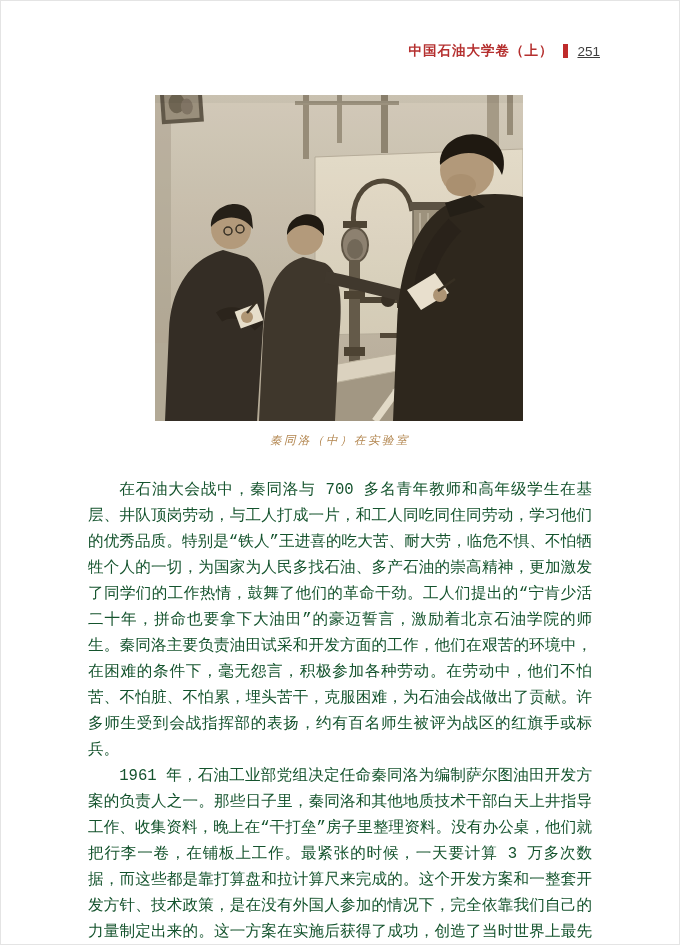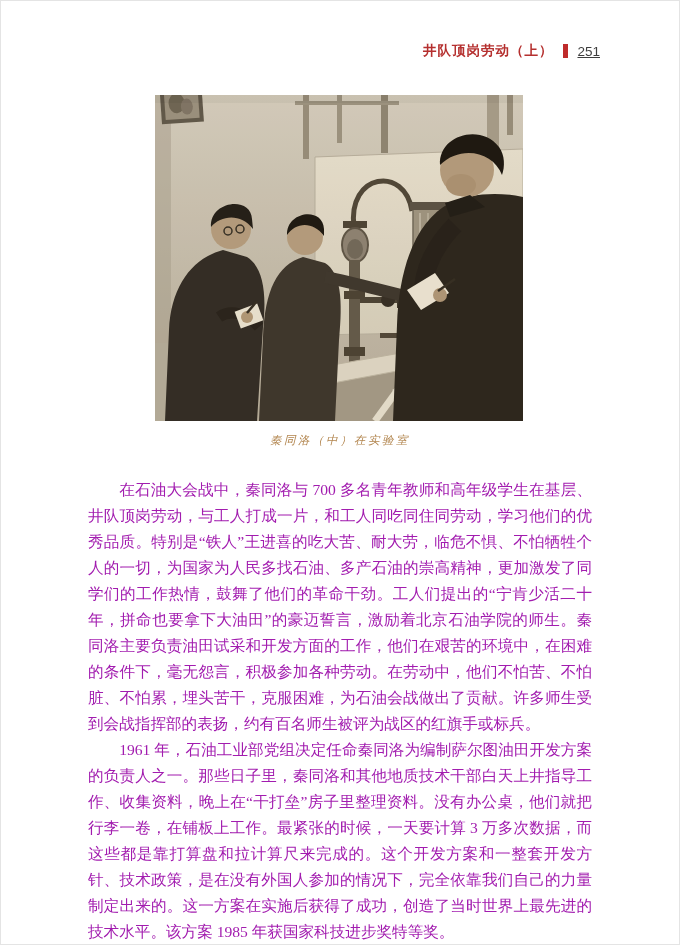--- a/index.html
+++ b/index.html
@@ -29,30 +29,30 @@
   .figure{position:absolute;top:95px;left:155px;width:368px;height:326px;}
   .figure svg{display:block;width:368px;height:326px;}
   .caption{
     position:absolute;top:433px;left:0;width:680px;text-align:center;
     color:#b2854e;font-size:11.5px;letter-spacing:2.5px;font-style:italic;
   }
   
   .body-text{position:absolute;top:477px;left:88px;width:504px;}
   .body-text p{
     margin:0;text-indent:2em;text-align:justify;
-    font-size:15.6px;line-height:26px;color:#a21caf;
+    font-size:15.6px;line-height:26px;color:#14532d;font-family:Liberation Mono, monospace;
   }
 </style>
 </head>
 <body>
 
 <div class="page">
 
   <div class="header">
-    <span class="header-title">井队顶岗劳动（上）</span>
+    <span class="header-title">中国石油大学卷（上）</span>
     <span class="header-bar"></span>
     <span class="header-page">251</span>
   </div>
 
   <div class="figure">
     <svg viewBox="0 0 368 326" xmlns="http://www.w3.org/2000/svg">
       <defs>
         <linearGradient id="wallGrad" x1="0" y1="0" x2="0" y2="1">
           <stop offset="0" stop-color="#d6d0c2"></stop>
           <stop offset="1" stop-color="#b6ae9d"></stop>

